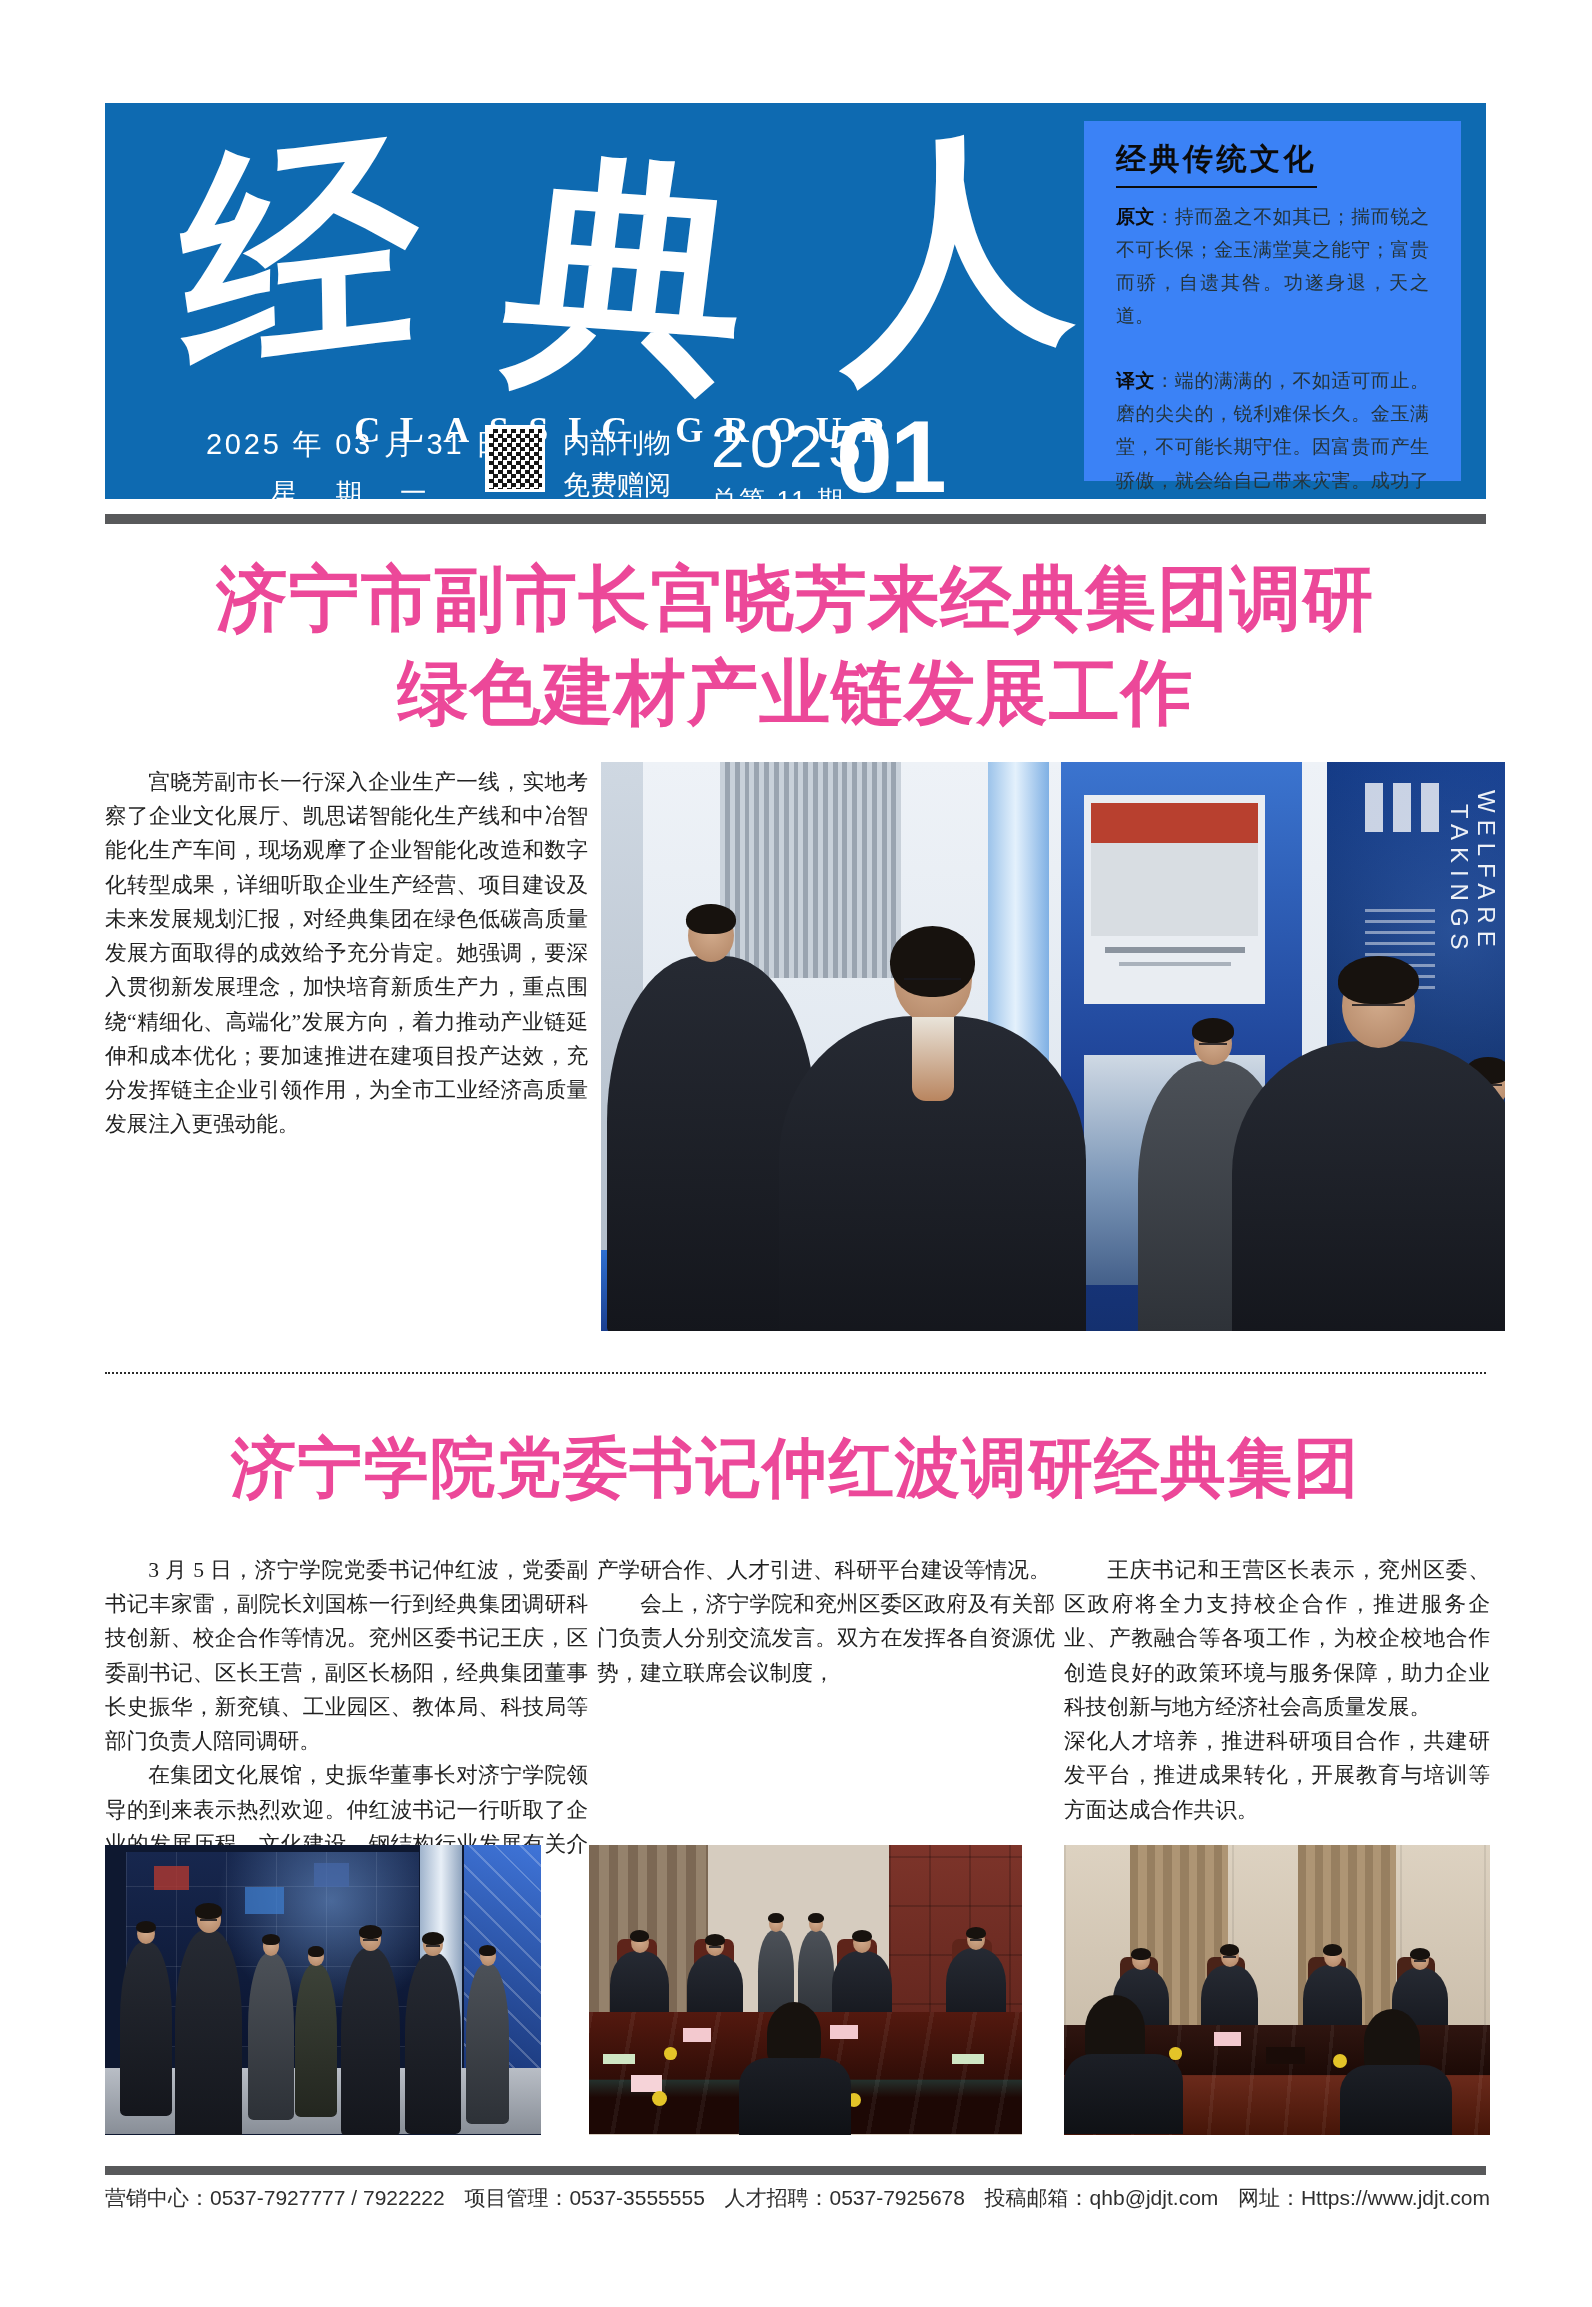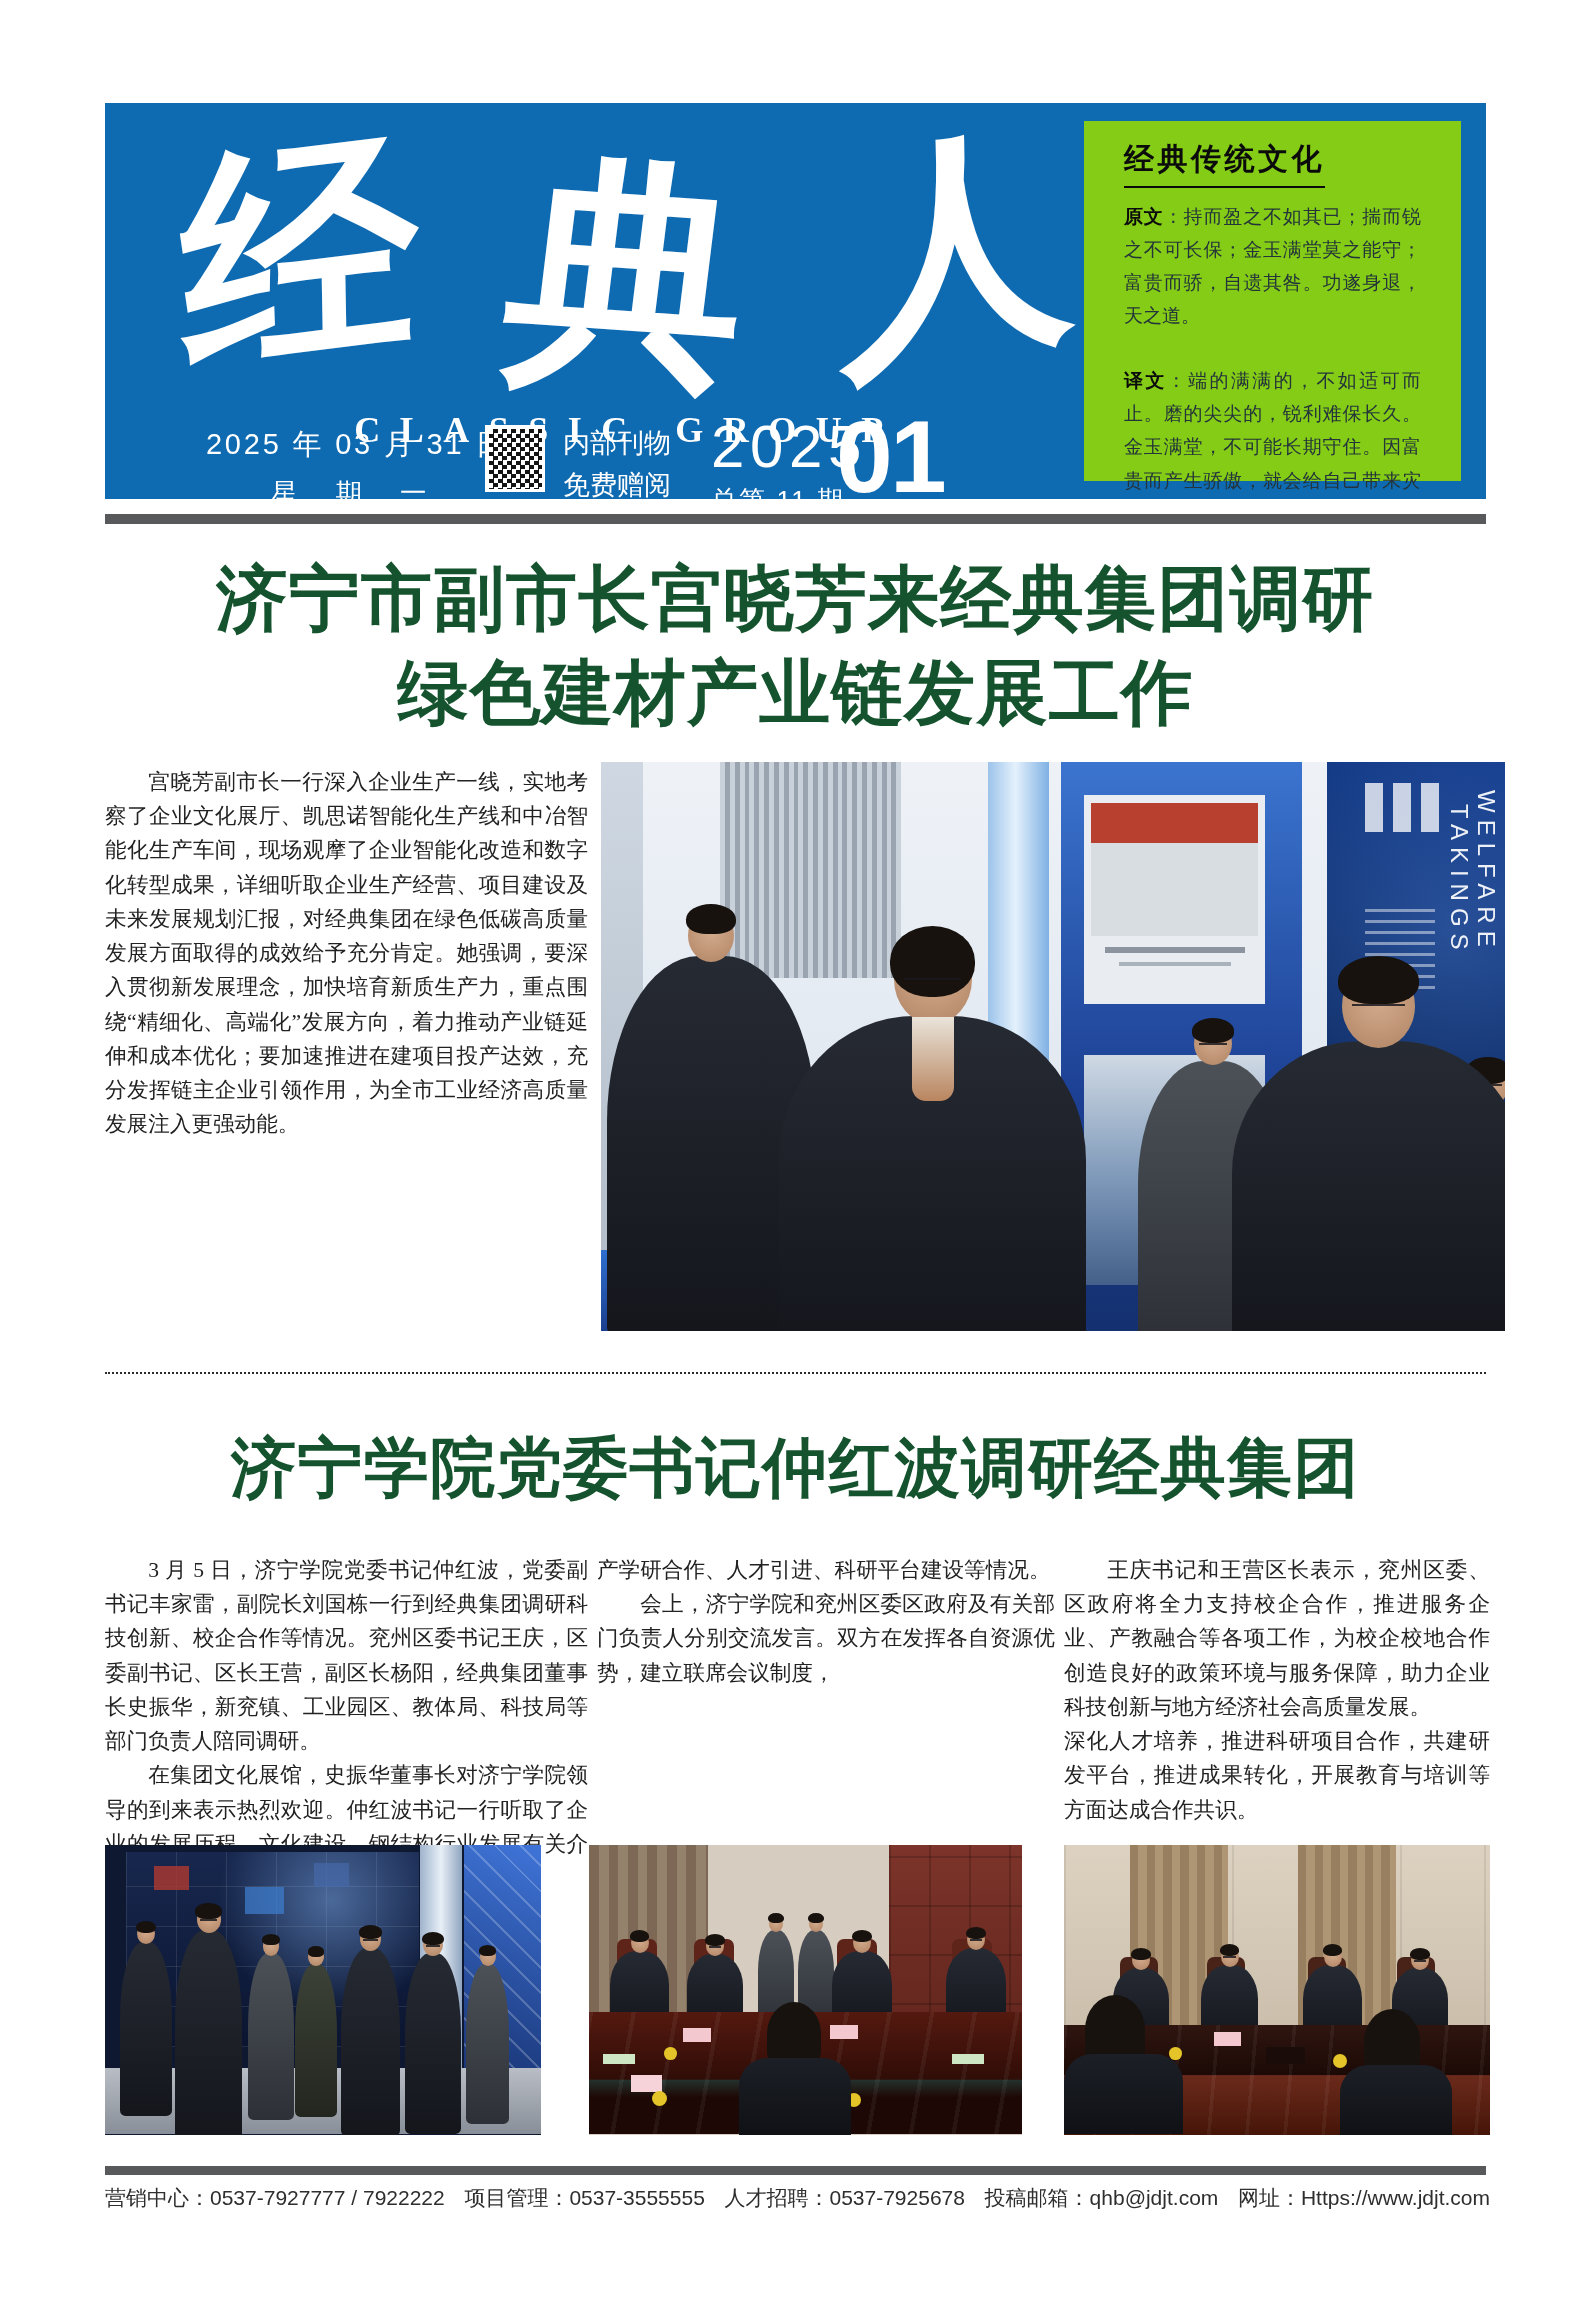--- a/index.html
+++ b/index.html
@@ -27,35 +27,35 @@
     background-size:9px 9px;}
   .pubnote{position:absolute;left:458px;top:320px;color:#fff;font-family:"Liberation Sans",sans-serif;
            font-size:27px;line-height:1.55;}
   .issue-left{position:absolute;left:606px;top:314px;color:#fff;font-family:"Liberation Sans",sans-serif;}
   .issue-left .y{font-size:60px;letter-spacing:5.6px;line-height:1.0;}
   .issue-left .n{font-size:26px;letter-spacing:2.1px;margin-top:5.6px;}
   .issue-num{position:absolute;left:731px;top:303px;color:#fff;font-family:"Liberation Sans",sans-serif;
              font-weight:bold;font-size:102px;line-height:1.0;letter-spacing:-2.8px;}
 
   
-  .culture{position:absolute;left:979px;top:18px;width:377px;height:360px;background:#84cc16;
-           padding:18px 40px;box-sizing:border-box;}
+  .culture{position:absolute;left:979px;top:18px;width:377px;height:360px;background:#3b82f6;
+           padding:18px 32px;box-sizing:border-box;}
   .culture h3{margin:0 0 12.6px 0;font-size:30px;letter-spacing:3.5px;color:#0b0b0b;
               font-family:"DejaVu Sans",sans-serif;display:inline-block;
               border-bottom:2.8px solid #0b0b0b;padding-bottom:5.6px;font-weight:900;}
   .culture p{margin:0;font-size:19px;line-height:1.74;color:#24343a;text-align:justify;}
   .culture p + p{margin-top:32px;}
   .culture b{color:#0b0b0b;font-family:"DejaVu Sans",sans-serif;}
 
   .bar{left:105px;width:1381px;background:#58595b;}
   #bar1{top:514px;height:9.8px;}
   #bar2{top:2166px;height:9px;}
 
   
-  .headline{left:105px;width:1381px;text-align:center;color:#14532d;font-weight:bold;
+  .headline{left:105px;width:1381px;text-align:center;color:#ec4899;font-weight:bold;
             font-family:"Liberation Serif",serif;}
   #h1{top:553px;font-size:71px;line-height:1.32;letter-spacing:1.4px;}
   #h2{top:1429px;font-size:65px;line-height:1.2;letter-spacing:1.4px;}
 
   
   .body-text{font-size:21.6px;line-height:1.585;text-align:justify;color:#222;}
   .body-text p{margin:0;text-indent:2em;}
   #a1-text{left:105px;top:765px;width:483px;}
   #a2{left:105px;top:1553px;width:1385px;display:grid;grid-template-columns:483px 458px 426px;column-gap:9px;}
 

